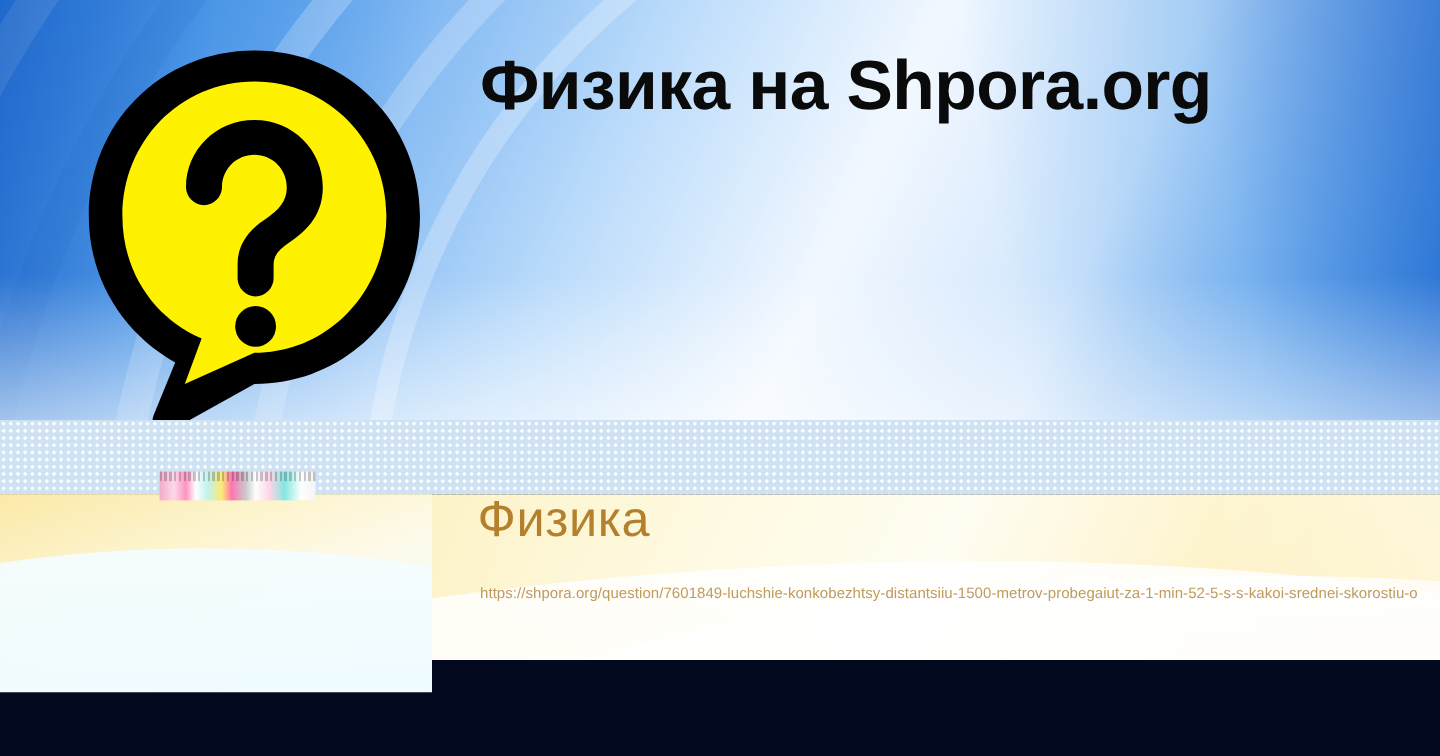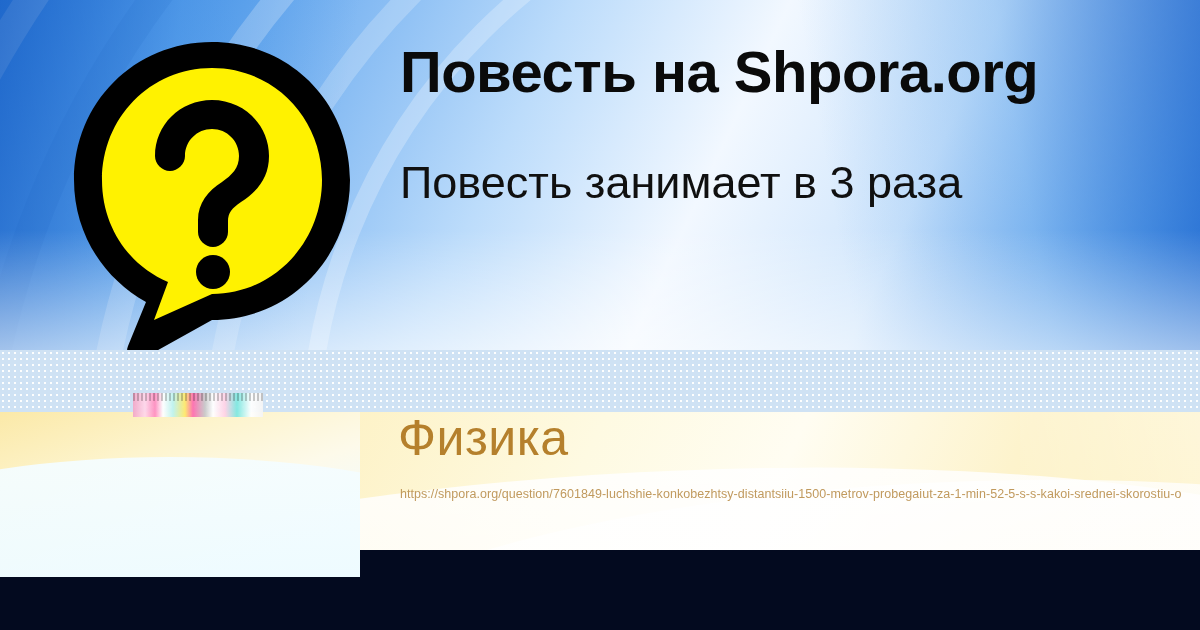--- a/index.html
+++ b/index.html
@@ -166,21 +166,21 @@
   #right-panel .rlight {
     position: absolute;
     left: 660px; top: -10px;
     width: 260px; height: 170px;
     background: linear-gradient(255deg, rgba(255,255,255,0.6), rgba(255,255,255,0));
   }
 
   #subject {
     position: absolute;
     left: 398px; top: 409px;
-    font-size: 50px;
+    font-size: 42px;
     color: #b5802c;
     letter-spacing: 0.5px;
     white-space: nowrap;
   }
   #url {
     position: absolute;
     left: 400px; top: 487px;
     width: 820px;
     font-size: 12.5px;
     color: #c19a5e;
@@ -236,24 +236,23 @@
                C 116 143, 123 136, 123 128 C 123 113, 135 101, 150 101
                C 165 101, 177 113, 177 128 C 177 140, 170 147, 160 154
                C 146 163, 136 175, 136 192 L 136 204
                C 136 212, 143 219, 151 219 C 159 219, 166 212, 166 204
                L 166 193 C 166 185, 170 180, 179 174
                C 196 163, 207 149, 207 128 C 207 97, 182 72, 150 72 Z" fill="#000000"></path>
       <circle cx="151" cy="244" r="17" fill="#000000"></circle>
     </svg>
   </div>
 
-  <div id="title">Повесть на Shpora.org</div>
+  <div id="title">Физика на Shpora.org</div>
 
   <div id="question">
-    <span class="ql">Повесть занимает в 3 раза</span>
   </div>
 
   <div id="dot-band"></div>
 
   <div id="cream-panel">
     <div class="cswoosh"></div>
   </div>
 
   <div id="right-panel">
     <div class="rswoosh"></div>

